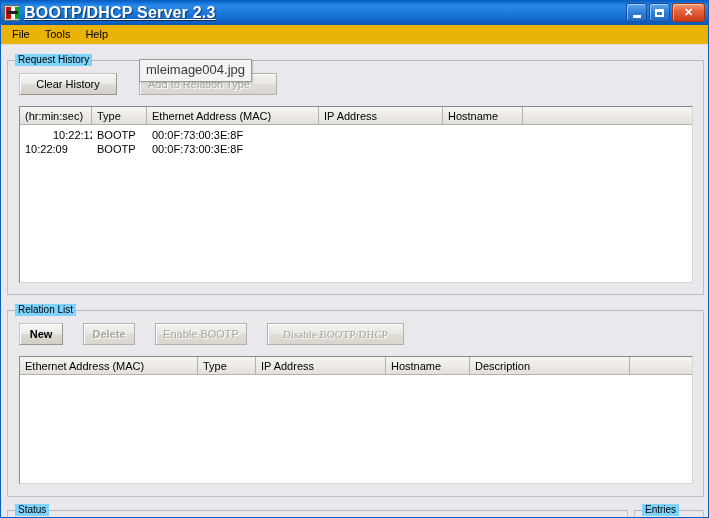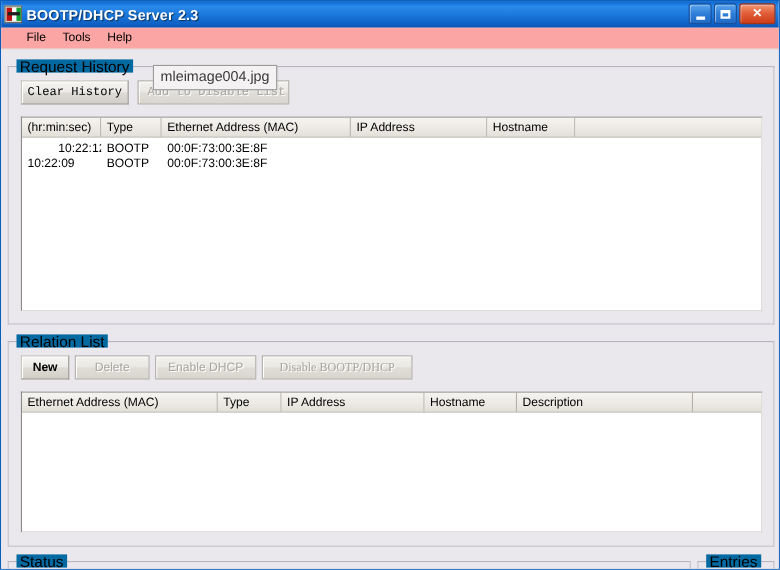--- a/index.html
+++ b/index.html
@@ -49,25 +49,26 @@
     position: absolute;
     display: block;
   }
   .app-icon .i1 { left: 1px; top: 1px; width: 5px; height: 12px; background: #c01010; }
   .app-icon .i2 { left: 6px; top: 1px; width: 4px; height: 12px; background: #ffffff; }
   .app-icon .i3 { left: 10px; top: 1px; width: 4px; height: 12px; background: #10a030; }
   .app-icon .i4 { left: 2px; top: 5px; width: 11px; height: 3px; background: #202020; }
 
   .title-text {
     color: #ffffff;
-    font-size: 13px;
+    font-size: 16px;
     font-weight: bold;
     text-shadow: 1px 1px 1px rgba(0,0,0,0.55);
     white-space: nowrap;
     letter-spacing: 0.2px;
+    text-decoration: underline;
   }
   .caption-buttons {
     position: absolute;
     right: 3px; top: 2px;
     display: flex;
     gap: 2px;
   }
   .cap-btn {
     width: 21px; height: 19px;
     border: 1px solid #1a4f9c;
@@ -88,25 +89,25 @@
     display: flex; align-items: center; justify-content: center;
     color: #ffffff; font-size: 11px; font-weight: bold; line-height: 1;
   }
   .cap-btn.min .glyph { align-items: flex-end; padding-bottom: 3px; }
   .cap-btn.min .bar { display:block; width: 8px; height: 3px; background: #ffffff; }
   .cap-btn.max .box { display:block; width: 9px; height: 8px; border: 2px solid #ffffff; border-top-width: 3px; box-sizing: border-box; }
 
   
   .menubar {
     height: 20px;
-    background: #fca5a5;
+    background: #eab308;
     border-bottom: 1px solid #dfdcd6;
     display: flex;
     align-items: center;
-    padding-left: 16px;
+    padding-left: 4px;
     box-sizing: border-box;
   }
   .menu-item {
     padding: 2px 8px 3px 7px;
     font-size: 11px;
     color: #000000;
     line-height: 13px;
   }
 
   
@@ -122,23 +123,23 @@
   .group {
     position: absolute;
     border: 1px solid #c3c0c9;
     border-top-color: #b9b6c0;
     background: transparent;
     box-sizing: border-box;
   }
   .group > .legend {
     position: absolute;
     top: -7px; left: 7px;
-    background: #0369a1;
+    background: #7dd3fc;
     padding: 0 3px;
-    font-size: 14px;
+    font-size: 10px;
     color: #000000;
     line-height: 12px;
     white-space: nowrap;
   }
 
   
   .btn {
     display: inline-flex;
     align-items: center;
     justify-content: center;
@@ -259,23 +260,23 @@
     <div class="menu-item">File</div>
     <div class="menu-item">Tools</div>
     <div class="menu-item">Help</div>
   </div>
 
   <div class="client">
 
     <div class="group" style="left:6px; top:15px; width:697px; height:235px;">
       <span class="legend">Request History</span>
 
-      <div style="position:absolute; left:11px; top:12px; display:flex; gap:8px;font-family:Liberation Mono, monospace;">
+      <div style="position:absolute; left:11px; top:12px; display:flex; gap:22px;">
         <div class="btn" style="width:98px;">Clear History</div>
-        <div class="btn disabled" style="width:138px; justify-content:flex-start; padding-left:8px;">Add to Disable List</div>
+        <div class="btn disabled" style="width:138px; justify-content:flex-start; padding-left:8px;">Add to Relation Type</div>
       </div>
 
       <div class="listview" style="left:11px; top:45px; width:674px; height:177px;">
         <div class="lv-header">
           <div class="lv-th" style="width:72px;">(hr:min:sec)</div>
           <div class="lv-th" style="width:55px;">Type</div>
           <div class="lv-th" style="width:172px;">Ethernet Address (MAC)</div>
           <div class="lv-th" style="width:124px;">IP Address</div>
           <div class="lv-th" style="width:80px;">Hostname</div>
           <div class="lv-th last" style="flex:1;"></div>
@@ -295,24 +296,24 @@
             <div class="lv-td" style="width:124px;"></div>
             <div class="lv-td" style="width:80px;"></div>
           </div>
         </div>
       </div>
     </div>
 
     <div class="group" style="left:6px; top:265px; width:697px; height:187px;">
       <span class="legend">Relation List</span>
 
-      <div style="position:absolute; left:11px; top:12px; display:flex; gap:5px;">
+      <div style="position:absolute; left:11px; top:12px; display:flex; gap:20px;">
         <div class="btn bold" style="width:44px;">New</div>
-        <div class="btn disabled" style="width:68px;">Delete</div>
-        <div class="btn disabled" style="width:92px;">Enable DHCP</div>
+        <div class="btn disabled" style="width:52px;font-weight:bold;">Delete</div>
+        <div class="btn disabled" style="width:92px;">Enable BOOTP</div>
         <div class="btn disabled" style="width:137px;font-family:Liberation Serif, serif;">Disable BOOTP/DHCP</div>
       </div>
 
       <div class="listview" style="left:11px; top:45px; width:674px; height:128px;">
         <div class="lv-header">
           <div class="lv-th" style="width:178px;">Ethernet Address (MAC)</div>
           <div class="lv-th" style="width:58px;">Type</div>
           <div class="lv-th" style="width:130px;">IP Address</div>
           <div class="lv-th" style="width:84px;">Hostname</div>
           <div class="lv-th" style="width:160px;">Description</div>

